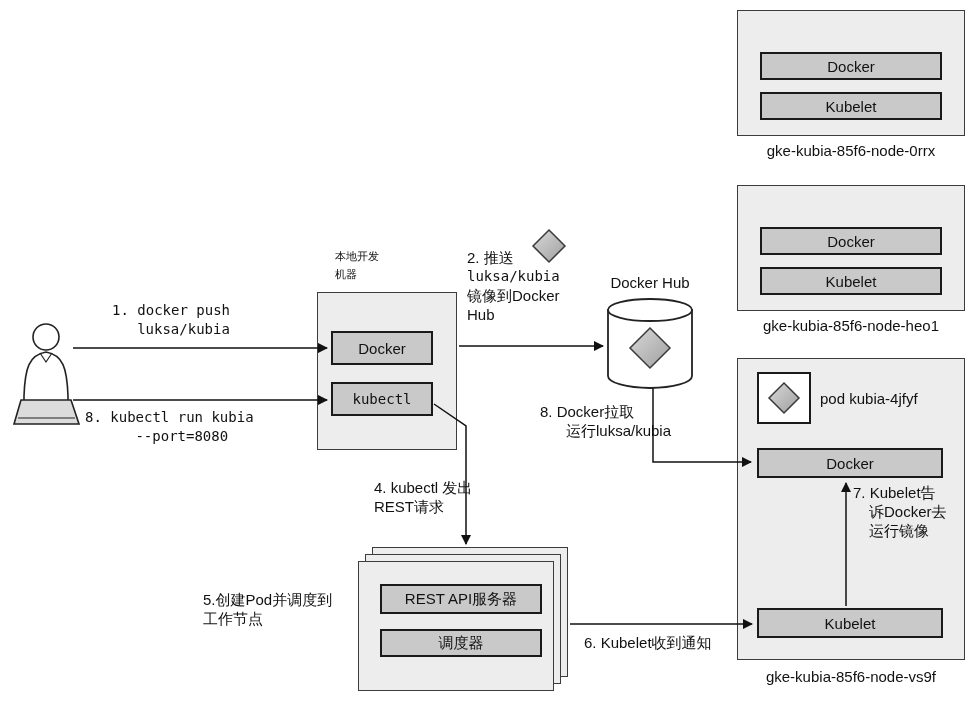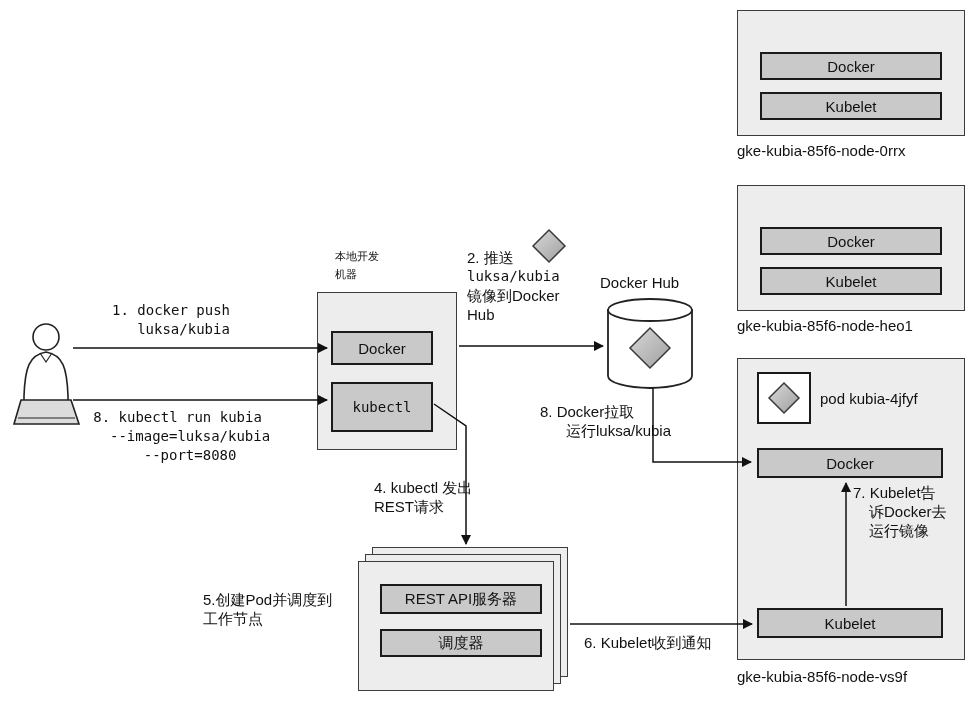--- a/index.html
+++ b/index.html
@@ -5,21 +5,21 @@
   * { margin:0; padding:0; box-sizing:border-box; }
   html,body { background:#ffffff; }
   .canvas {
     position:relative; width:970px; height:725px; background:#ffffff;
     font-family:"Liberation Sans", sans-serif; color:#111; overflow:hidden;
   }
   .node  { position:absolute; background:#ededed; border:1px solid #3c3c3c; }
   .ibox  { position:absolute; background:#c9c9c9; border:2px solid #1a1a1a;
            display:flex; align-items:center; justify-content:center; font-size:15px; }
   .pod   { position:absolute; background:#ffffff; border:2px solid #1a1a1a; }
-  .nlbl  { position:absolute; font-size:15px; text-align:left; }
+  .nlbl  { position:absolute; font-size:15px; text-align:center; }
   .clbl  { position:absolute; font-size:11px; line-height:18px; }
   .ann   { position:absolute; font-size:15px; line-height:19px; white-space:nowrap; }
   .mono  { font-family:"DejaVu Sans Mono", monospace; font-size:14px;text-align:center; }
   .ind25 { margin-left:25px; }
   .ind16 { margin-left:16px; }
   .ind14 { margin-left:26px; }
   .svg-layer { position:absolute; left:0; top:0; width:970px; height:725px; pointer-events:none; }
 </style>
 </head>
 <body>
@@ -42,21 +42,21 @@
   <div class="ibox" style="left:757px;top:448px;width:186px;height:30px">Docker</div>
   <div class="ibox" style="left:757px;top:608px;width:186px;height:30px">Kubelet</div>
   <div class="nlbl" style="left:737px;top:668px;width:228px">gke-kubia-85f6-node-vs9f</div>
 
   <div class="clbl" style="left:335px;top:247px;width:100px">
     <div>本地开发</div>
     <div>机器</div>
   </div>
   <div class="node" style="left:317px;top:292px;width:140px;height:158px"></div>
   <div class="ibox" style="left:331px;top:331px;width:102px;height:34px">Docker</div>
-  <div class="ibox mono" style="left:331px;top:382px;width:102px;height:50px">kubectl</div>
+  <div class="ibox mono" style="left:331px;top:382px;width:102px;height:34px">kubectl</div>
 
   <div class="nlbl" style="left:600px;top:274px;width:100px">Docker Hub</div>
 
   <div class="node" style="left:372px;top:547px;width:196px;height:130px"></div>
   <div class="node" style="left:365px;top:554px;width:196px;height:130px"></div>
   <div class="node" style="left:358px;top:561px;width:196px;height:130px"></div>
   <div class="ibox" style="left:380px;top:584px;width:162px;height:30px">REST API服务器</div>
   <div class="ibox" style="left:380px;top:629px;width:162px;height:28px">调度器</div>
   <div class="nlbl" style="left:358px;top:724px;width:196px">主节点</div>
 
@@ -67,21 +67,20 @@
 
   <div class="ann" style="left:467px;top:248px">
     <div>2. 推送</div>
     <div class="mono">luksa/kubia</div>
     <div>镜像到Docker</div>
     <div>Hub</div>
   </div>
 
   <div class="ann mono" style="left:85px;top:408px">
     <div>8. kubectl run kubia</div>
-    <div class="ind25">--image=luksa/kubia</div>
     <div class="ind25">--port=8080</div>
   </div>
 
   <div class="ann" style="left:374px;top:478px">
     <div>4. kubectl 发出</div>
     <div>REST请求</div>
   </div>
 
   <div class="ann" style="left:203px;top:590px">
     <div>5.创建Pod并调度到</div>

